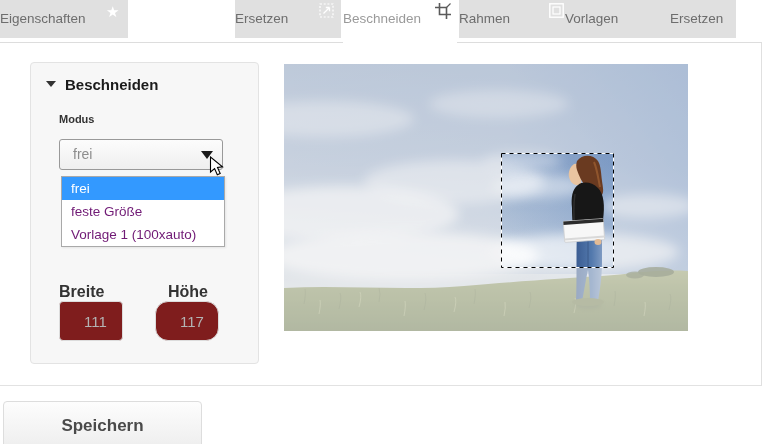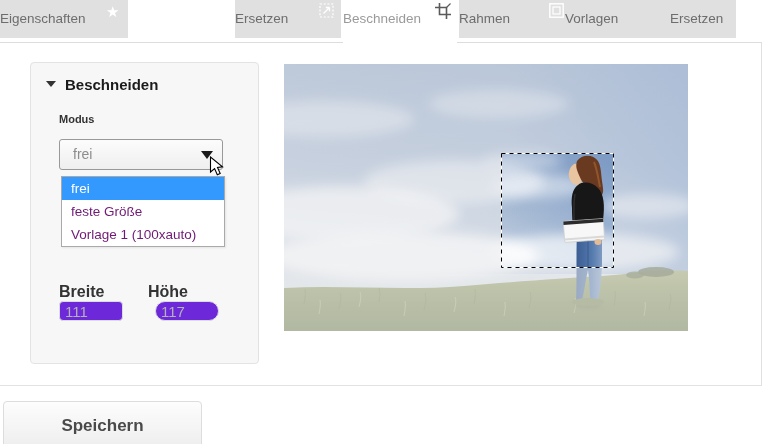--- a/index.html
+++ b/index.html
@@ -36,24 +36,24 @@
   .select .sel-value{position:absolute;left:13px;top:0;line-height:29px;font-size:14px;color:#8d8d8d;}
   .sel-arrow{position:absolute;right:9px;top:11px;width:0;height:0;
     border-left:6px solid transparent;border-right:6px solid transparent;border-top:8px solid #1a1a1a;}
 
   .dropdown{position:absolute;left:61px;top:176px;width:162px;background:#fff;
     border:1px solid #a9a9a9;z-index:6;box-shadow:1px 1px 2px rgba(0,0,0,0.08);}
   .opt{height:23px;line-height:23px;padding-left:9px;font-size:13.5px;color:#701a75;cursor:pointer;}
   .opt.selected{background:#3399ff;color:#fff;}
 
   .size-label{position:absolute;top:283px;font-size:16px;font-weight:bold;color:#333;z-index:3;}
-  .lbl-breite{left:59px;} .lbl-hoehe{left:148px;}
-  .size-input{position:absolute;top:301px;width:64px;height:20px;box-sizing:border-box;
-    border:1px solid #dcdcdc;border-radius:4px;background:#6d28d9;color:#b3b3b3;font-size:15px;
-    font-family:"Liberation Sans",sans-serif;padding:0 0 0 5px;z-index:3;outline:none;}
+  .lbl-breite{left:59px;} .lbl-hoehe{left:168px;}
+  .size-input{position:absolute;top:301px;width:64px;height:40px;box-sizing:border-box;
+    border:1px solid #dcdcdc;border-radius:4px;background:#7f1d1d;color:#b3b3b3;font-size:15px;
+    font-family:"Liberation Sans",sans-serif;padding:0 0 0 24px;z-index:3;outline:none;}
   .in-breite{left:59px;} .in-hoehe{left:155px;border-radius:13px;}
 
   
   .save{position:absolute;left:3px;top:401px;width:199px;height:50px;box-sizing:border-box;
     border:1px solid #ddd;border-radius:4px;background:linear-gradient(#fdfdfd,#ededed);
     font-size:17px;font-weight:bold;color:#4a4a4a;font-family:"Liberation Sans",sans-serif;cursor:pointer;}
 
   
   .photo{position:absolute;left:284px;top:64px;width:404px;height:267px;z-index:2;}
   .crop-overlay{position:absolute;left:501px;top:153px;width:112px;height:114px;z-index:4;cursor:move;}

